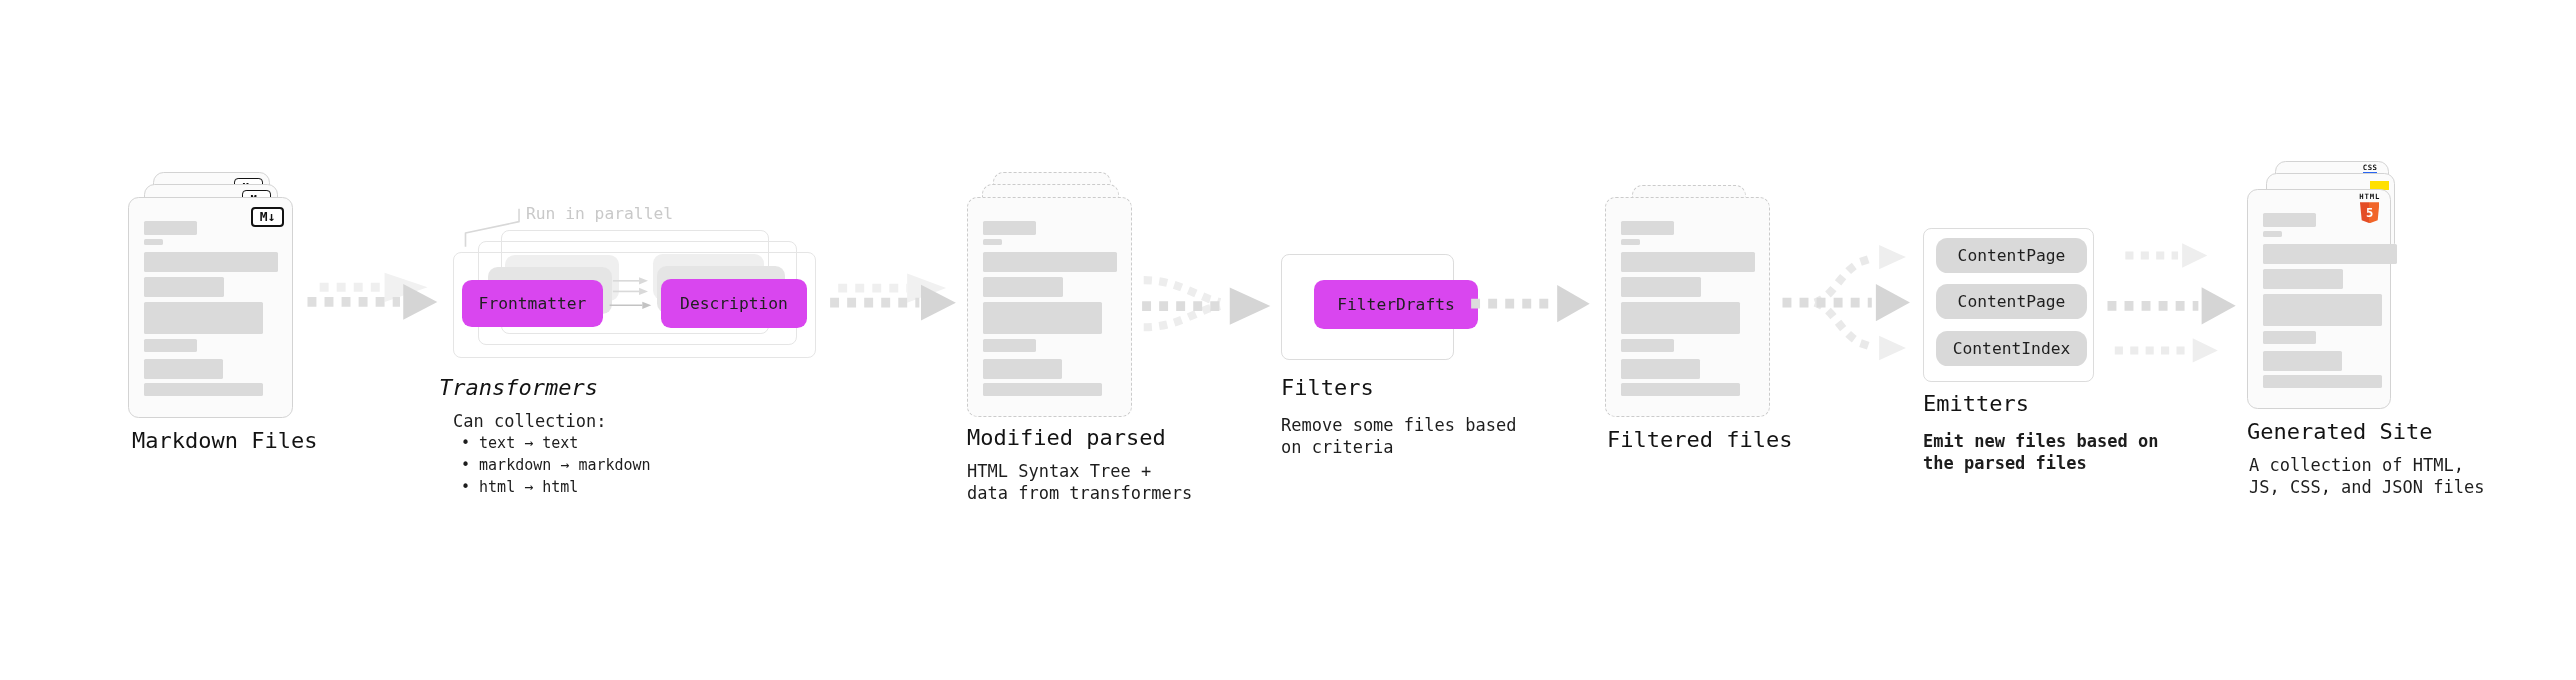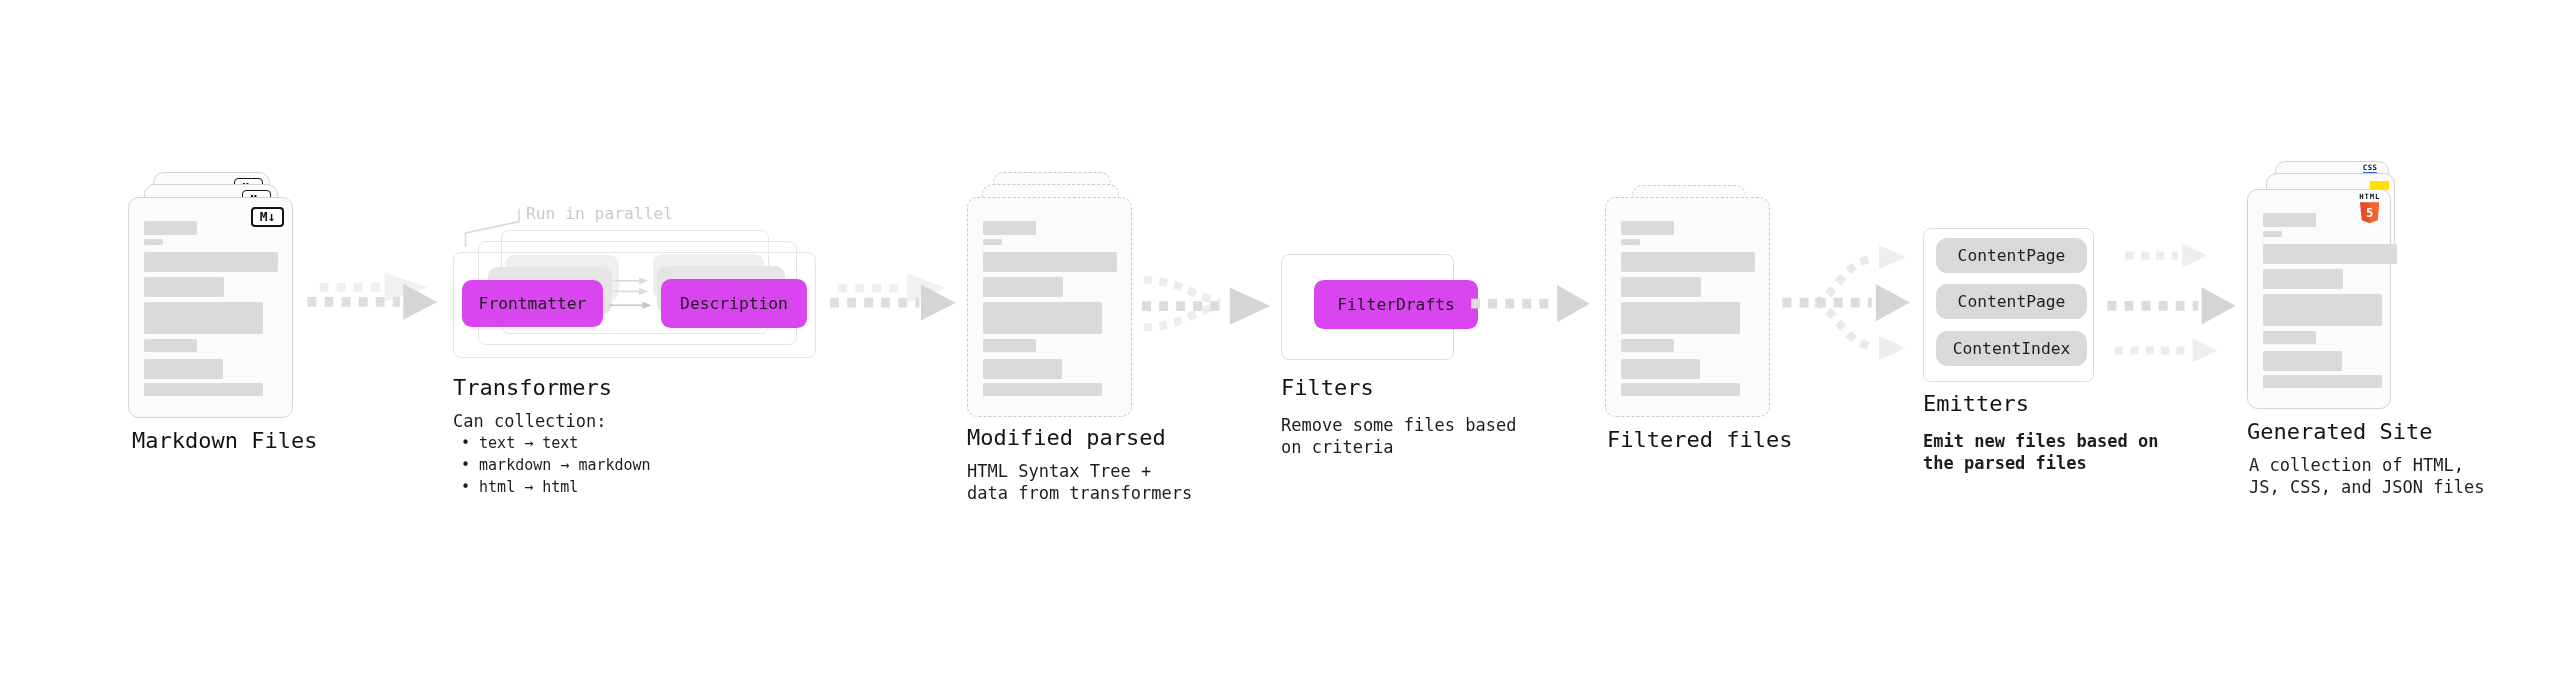--- a/index.html
+++ b/index.html
@@ -113,21 +113,21 @@
 
   <svg style="left:608px;top:275px;" width="49" height="41" viewBox="0 0 60 50">
     <line x1="6" y1="7" x2="38" y2="7" stroke="#d9d9d9" stroke-width="2"></line>
     <polygon points="38,2.5 49,7 38,11.5" fill="#d9d9d9"></polygon>
     <line x1="6" y1="20" x2="38" y2="20" stroke="#d9d9d9" stroke-width="2"></line>
     <polygon points="38,15.5 49,20 38,24.5" fill="#d9d9d9"></polygon>
     <line x1="2" y1="37" x2="42" y2="37" stroke="#c3c3c3" stroke-width="2"></line>
     <polygon points="42,32.5 53,37 42,41.5" fill="#c3c3c3"></polygon>
   </svg>
 
-  <div class="title" style="left:453px;top:375px;">Transformers</div>
+  <div class="title" style="left:439px;top:375px;font-style:italic;">Transformers</div>
   <div class="desc" style="left:453px;top:410px;">Can collection:</div>
   <div class="bullets" style="left:461px;top:432px;">
       <div class="bullet-line">• text → text</div>
       <div class="bullet-line">• markdown → markdown</div>
       <div class="bullet-line">• html → html</div>
     </div>
 
   <svg style="left:822px;top:271px;" width="142" height="61" viewBox="0 0 175 75">
     <line x1="20" y1="21" x2="105" y2="21" stroke="#efefef" stroke-width="11" stroke-dasharray="11 10"></line>
     <polygon points="105,3 153,21 105,39" fill="#f1f1f1"></polygon>

